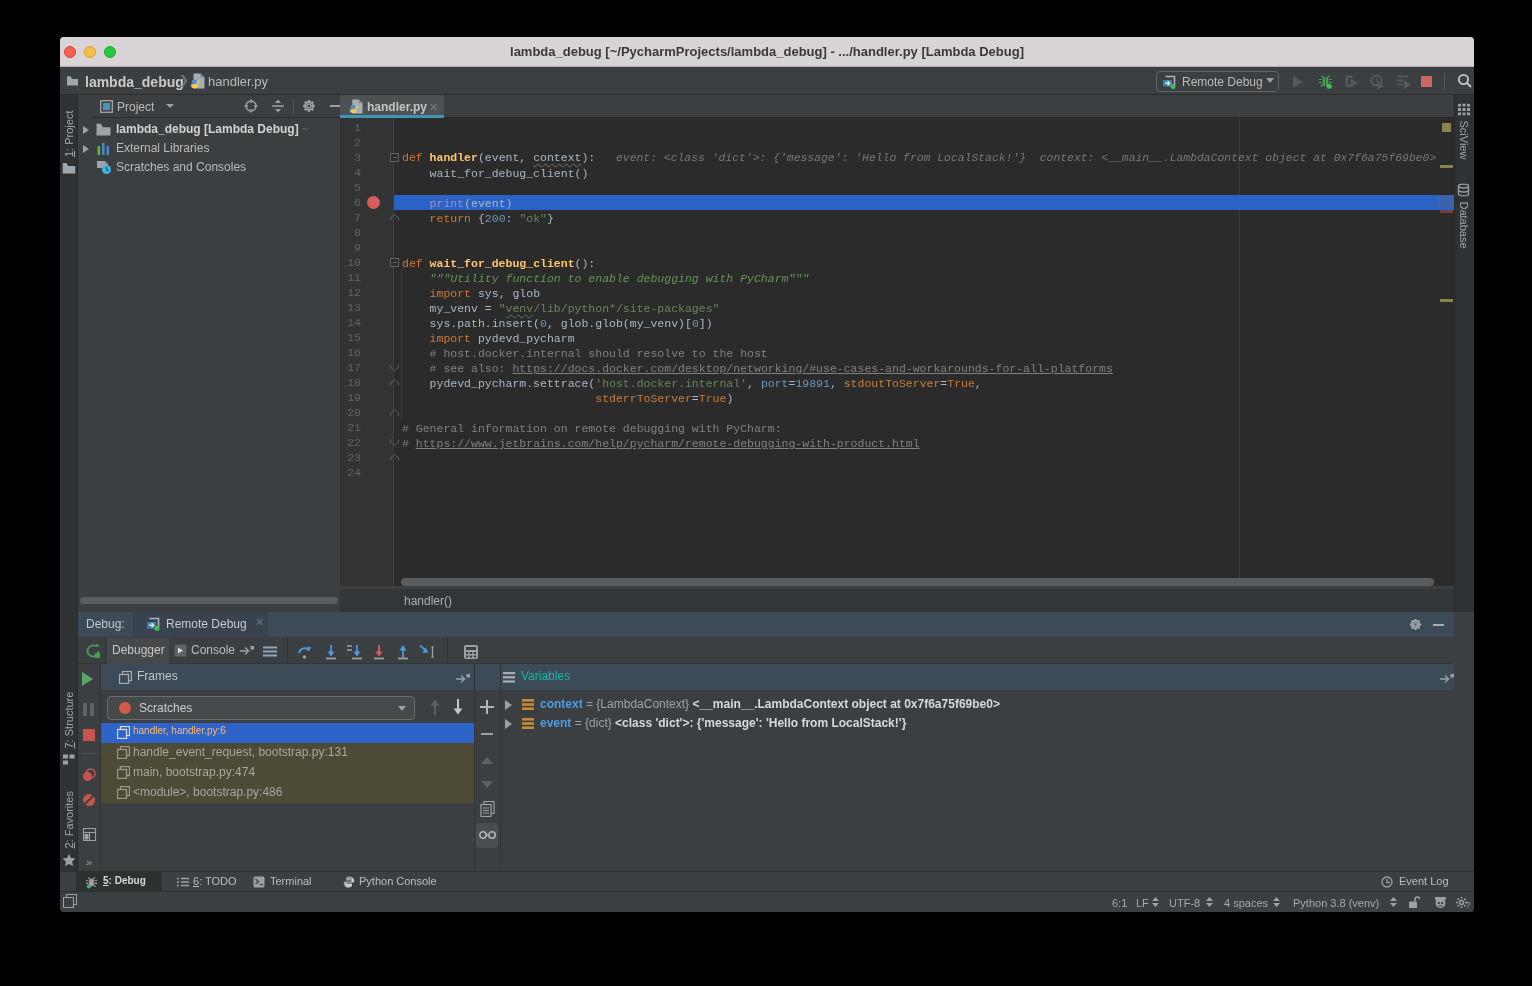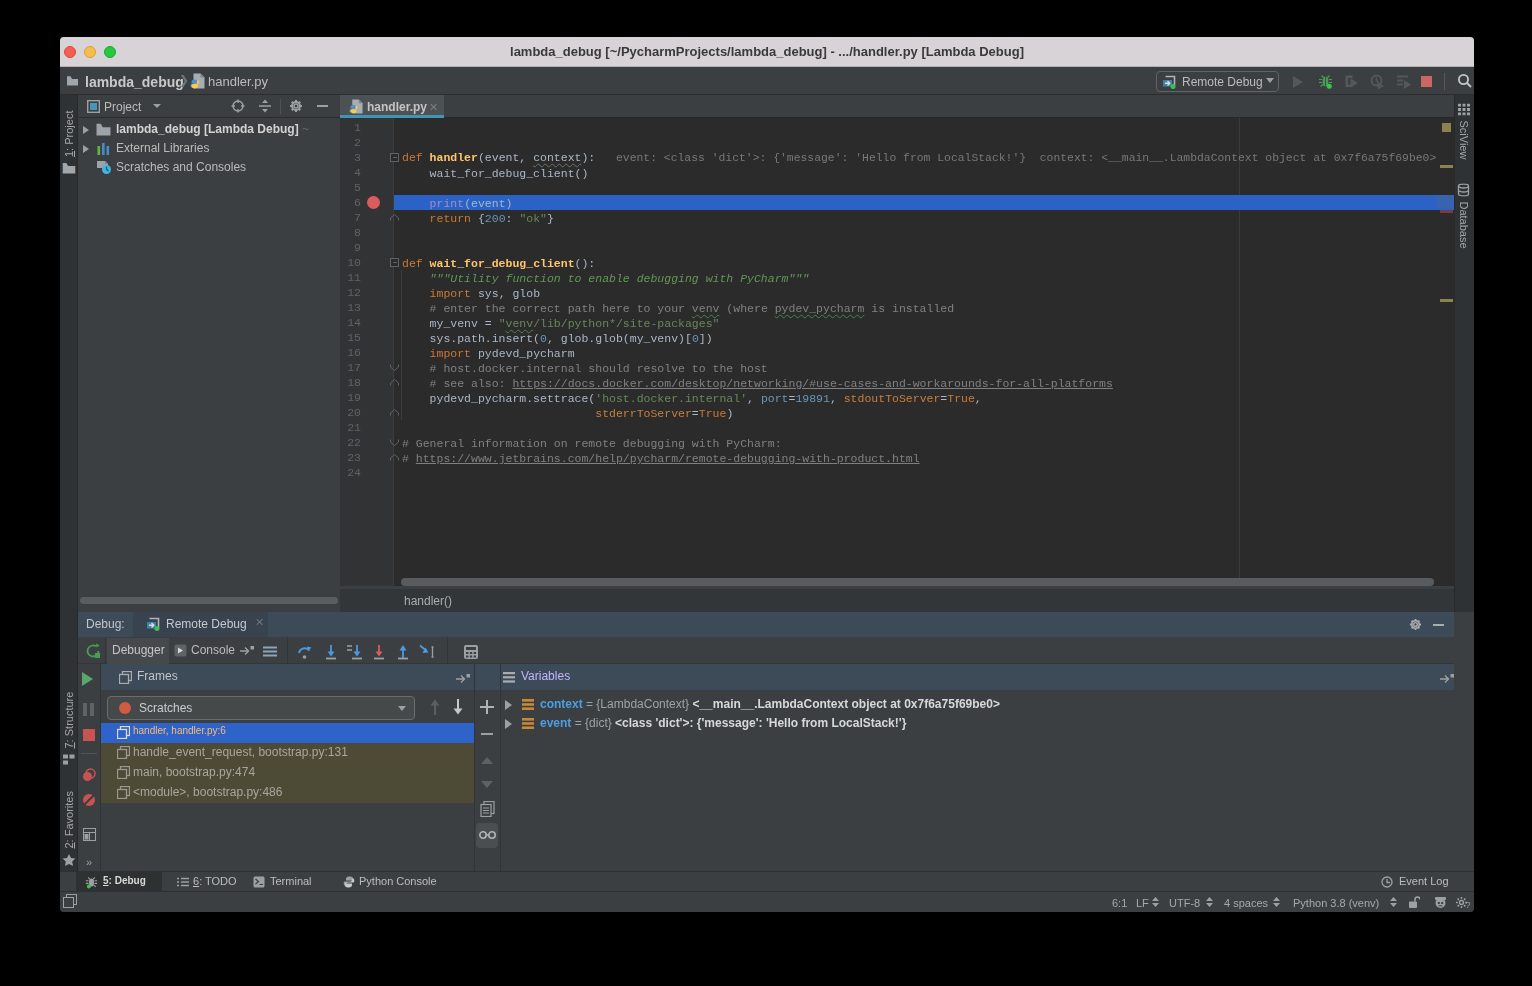--- a/index.html
+++ b/index.html
@@ -12,21 +12,21 @@
 svg{display:block}
 .u{text-decoration:underline}
 .kw{color:#CC7832}
 .kwa{color:#C77F3C}
 .fn{color:#FFC66D;font-weight:bold}
 .str{color:#6A8759}
 .doc{color:#629755;font-style:italic}
 .com{color:#808080}
 .num{color:#6897BB}
 .bi{color:#A58BC8}
-.hint{color:#787878;font-size:11.4px}
+.hint{color:#787878;font-style:italic;font-size:11.4px}
 .wavg{text-decoration:underline wavy #707070;text-decoration-thickness:1px;text-underline-offset:2px}
 .wavs{text-decoration:underline wavy #4E8052;text-decoration-thickness:1px;text-underline-offset:2px}
 .fbox{width:9px;height:9px;border:1px solid #606366;background:#2B2B2B}
 .fbox::after{content:"";position:absolute;left:1.5px;top:3px;width:4px;height:1px;background:#606366}
 .sbt{top:5px;font-size:11px;color:#A4A9AC;white-space:nowrap}
 .updn{top:5px;width:7px;height:10px}
 </style>
 </head>
 <body>
 <div id="win">
@@ -111,21 +111,21 @@
   <div class="a" style="left:0;top:6px;width:18px;height:74px">
     <div class="a" style="left:50%;top:50%;width:74px;height:18px;transform:translate(-50%,-50%) rotate(-90deg);display:flex;align-items:center;gap:5px;white-space:nowrap">
       <svg width="13" height="12" viewBox="0 0 13 12" style="transform:rotate(90deg)">
             <path d="M0 2 h4.5 l1.3 1.6 H13 V11 H0 z M0 2 V0.6 h3.8 l1.1 1.4" fill="#9FA6AC"></path>
           </svg>
       <span style="font-size:11px;color:#A4A7A9"><span style="text-decoration:underline">1</span>: Project</span>
     </div>
   </div>
 
   <div class="a" style="left:19px;top:0;width:261px;height:517px;background:#3C3F41"></div>
-  <div class="a" style="left:19px;top:0;width:279px;height:23px;border-bottom:1px solid #2B2B2B">
+  <div class="a" style="left:32px;top:0;width:279px;height:23px;border-bottom:1px solid #2B2B2B">
     <svg class="a" style="left:8px;top:5px" width="13" height="13" viewBox="0 0 13 13">
           <rect x="0.7" y="0.7" width="11.6" height="11.6" fill="none" stroke="#9DA0A2" stroke-width="1.4"></rect>
           <rect x="3" y="3" width="7" height="7" fill="#4796B8"></rect>
         </svg>
     <div class="a ui" style="left:25px;top:5px">Project</div>
     <div class="a" style="left:74px;top:9px;width:0;height:0;border-left:4px solid transparent;border-right:4px solid transparent;border-top:4.5px solid #9DA0A2"></div>
     <svg class="a" style="left:152px;top:4px" width="14" height="14" viewBox="0 0 14 14">
           <circle cx="7" cy="7" r="5" fill="none" stroke="#9DA0A2" stroke-width="1.4"></circle>
           <path d="M7 0.5 V4 M7 10 v3.5 M0.5 7 H4 M10 7 h3.5" stroke="#9DA0A2" stroke-width="1.4"></path>
         </svg>
@@ -220,21 +220,20 @@
 <span class="kw">def </span><span class="fn">handler</span>(event, <span class="wavg">context</span>):   <span class="hint">event: &lt;class 'dict'&gt;: {'message': 'Hello from LocalStack!'}  context: &lt;__main__.LambdaContext object at 0x7f6a75f69be0&gt;</span>
     wait_for_debug_client()
 
     <span class="bi">print</span>(event)
     <span class="kw">return</span> {<span class="num">200</span>: <span class="str">"ok"</span>}
 
 
 <span class="kw">def </span><span class="fn">wait_for_debug_client</span>():
     <span class="doc">"""Utility function to enable debugging with PyCharm"""</span>
     <span class="kw">import </span>sys, glob
-    <span class="com"># enter the correct path here to your <span class="wavs">venv</span> (where <span class="wavs">pydev_pycharm</span> is installed</span>
     my_venv = <span class="str">"<span class="wavs">venv</span>/lib/python*/site-packages"</span>
     sys.path.insert(<span class="num">0</span>, glob.glob(my_venv)[<span class="num">0</span>])
     <span class="kw">import </span>pydevd_pycharm
     <span class="com"># host.docker.internal should resolve to the host</span>
     <span class="com"># see also: <span class="u">https://docs.docker.com/desktop/networking/#use-cases-and-workarounds-for-all-platforms</span></span>
     pydevd_pycharm.settrace(<span class="str">'host.docker.internal'</span>, <span class="num">port</span>=<span class="num">19891</span>, <span class="kwa">stdoutToServer</span>=<span class="kw">True</span>,
                             <span class="kwa">stderrToServer</span>=<span class="kw">True</span>)
 
 <span class="com"># General information on remote debugging with PyCharm:</span>
 <span class="com"># <span class="u">https://www.jetbrains.com/help/pycharm/remote-debugging-with-product.html</span></span>
@@ -451,21 +450,21 @@
         <path d="M0 5 h8 M5 1.5 L8.5 5 5 8.5" fill="none" stroke="#9DA0A2" stroke-width="1.4"></path>
         <rect x="10.5" y="0" width="3.5" height="3.5" fill="#9DA0A2"></rect>
       </svg>
   <svg class="a" style="left:443px;top:60px" width="12" height="11" viewBox="0 0 12 11">
         <g fill="#A9ADB0">
           <rect x="0" y="0" width="12" height="2.2"></rect>
           <rect x="0" y="4.2" width="12" height="2.2"></rect>
           <rect x="0" y="8.4" width="12" height="2.2"></rect>
         </g>
       </svg>
-  <div class="a" style="left:461px;top:57px;font-size:12px;color:#c4b5fd">Variables</div>
+  <div class="a" style="left:461px;top:57px;font-size:12px;color:#14b8a6">Variables</div>
   <svg class="a" style="left:1380px;top:62px" width="14" height="10" viewBox="0 0 14 10">
         <path d="M0 5 h8 M5 1.5 L8.5 5 5 8.5" fill="none" stroke="#9DA0A2" stroke-width="1.4"></path>
         <rect x="10.5" y="0" width="3.5" height="3.5" fill="#9DA0A2"></rect>
       </svg>
 
   <div class="a" style="left:47px;top:84px;width:308px;height:24px;border:1px solid #696D70;border-radius:4px;background:#46494A"></div>
   <div class="a" style="left:59px;top:90px;width:12px;height:12px;border-radius:50%;background:#CE5B44"></div>
   <div class="a" style="left:79px;top:89px;font-size:12px;color:#C9CDD1">Scratches</div>
   <div class="a" style="left:338px;top:94px;width:0;height:0;border-left:4.5px solid transparent;border-right:4.5px solid transparent;border-top:5px solid #9DA0A2"></div>
   <svg class="a" style="left:369px;top:87px" width="12" height="17" viewBox="0 0 12 17">

